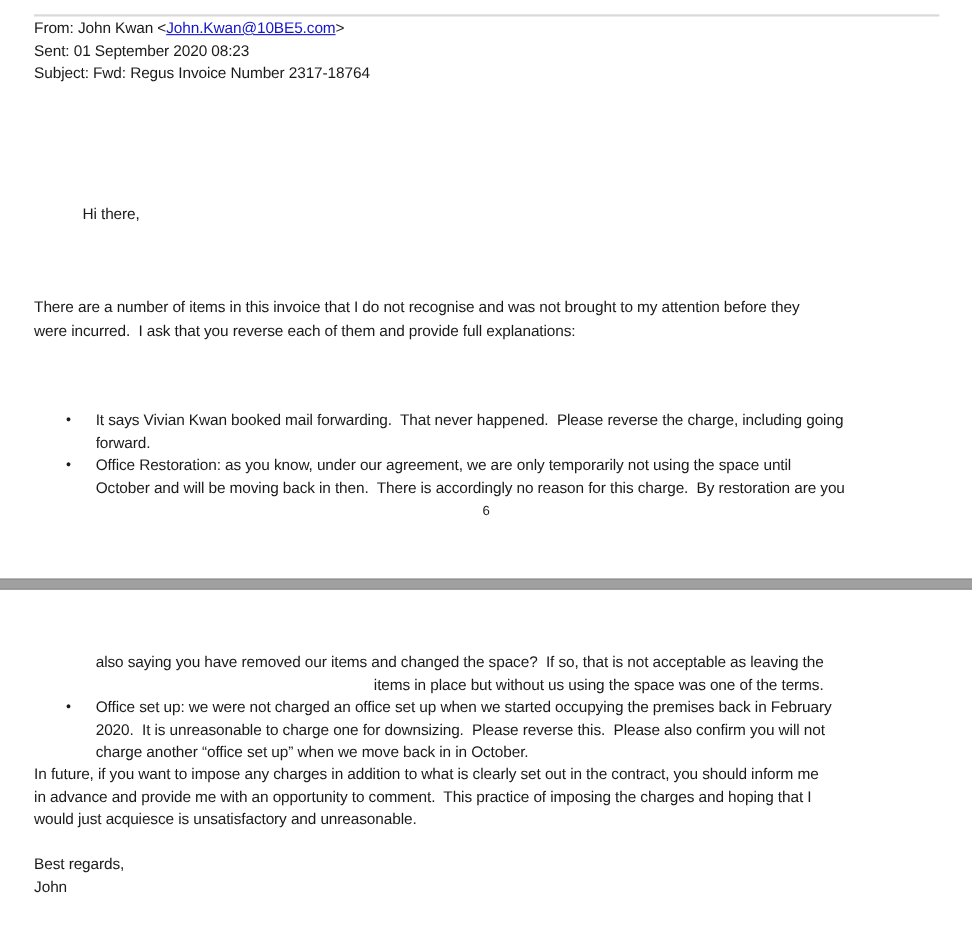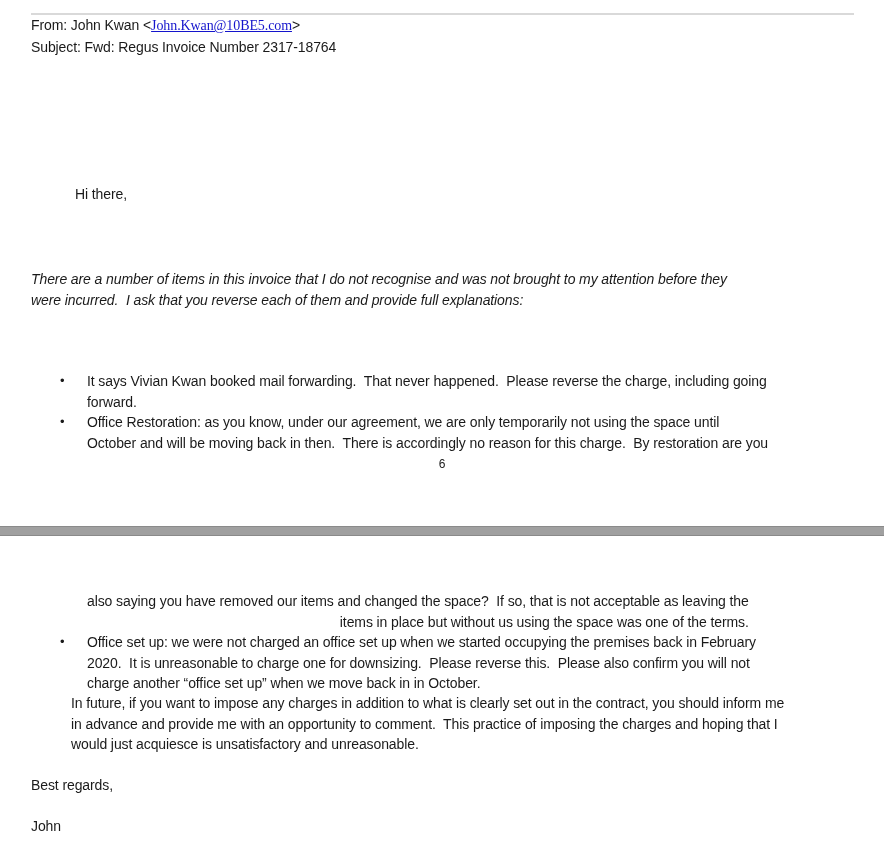--- a/index.html
+++ b/index.html
@@ -16,32 +16,32 @@
     font-family:"Liberation Sans", sans-serif;
     font-size:14px;
     line-height:20.5px;
     color:var(--text-color);
     letter-spacing:-0.1px;
     position:relative;
   }
   .abs{position:absolute;}
   .pre{white-space:pre;}
   .lbl{font-weight:400;}
-  a.email-link{color:var(--link-color);text-decoration:underline;cursor:pointer;font-family:Liberation Serif, serif;}
+  a.email-link{color:var(--link-color);text-decoration:underline;cursor:pointer;}
   a.email-link:empty{display:none;}
 
   
   .header-rule{
     left:31px;top:13px;width:823px;height:2px;
     background:var(--header-rule-color);
   }
   .email-header{left:31px;top:15px;width:823px;}
   .hline{white-space:pre;}
   .greeting{left:31px;top:184px;margin-left:44px;}
-  .intro{left:31px;top:269px;font-style:italic;}
+  .intro{left:31px;top:269px;}
   .bullet-list-1{left:31px;top:371px;width:853px;}
   .bullet-item{position:relative;padding-left:56px;}
   .bullet-marker{
     position:absolute;left:29px;top:0;
     font-size:13px;
   }
   .page-number{
     left:0;top:454px;width:884px;
     text-align:center;font-size:12px;line-height:20px;
   }
@@ -50,31 +50,32 @@
   .page-break-divider{
     left:0;top:526px;width:884px;height:10px;
     background:var(--divider-bar-color);
     border-top:1px solid var(--divider-edge-color);
     border-bottom:1px solid var(--divider-edge-color);
   }
 
   
   .bullet2-continuation{left:87px;top:591px;text-align:right;}
   .bullet-item-3{left:31px;top:632px;width:853px;}
-  .closing-paragraph{left:31px;top:693px;margin-left:40px;}
+  .closing-paragraph{left:31px;top:693px;}
   .signoff{left:31px;top:775px;}
-  .signature{left:31px;top:816px;}
+  .signature{left:31px;top:796px;}
 </style>
 </head>
 <body>
 
 <div class="abs header-rule"></div>
 
 <div class="abs email-header">
   <div class="hline"><span class="lbl">From:</span><span> John Kwan &lt;</span><a class="email-link">John.Kwan@10BE5.com</a><span>&gt;</span></div>
+  <div class="hline"><span class="lbl">Sent:</span><span> 01 September 2020 08:23</span><span></span></div>
   <div class="hline"><span class="lbl">Subject:</span><span> Fwd: Regus Invoice Number 2317-18764</span><span></span></div>
 </div>
 
 <div class="abs greeting">Hi there,</div>
 
 <div class="abs intro pre">There are a number of items in this invoice that I do not recognise and was not brought to my attention before they
 were incurred.  I ask that you reverse each of them and provide full explanations:</div>
 
 <div class="abs bullet-list-1">
   <div class="bullet-item">

